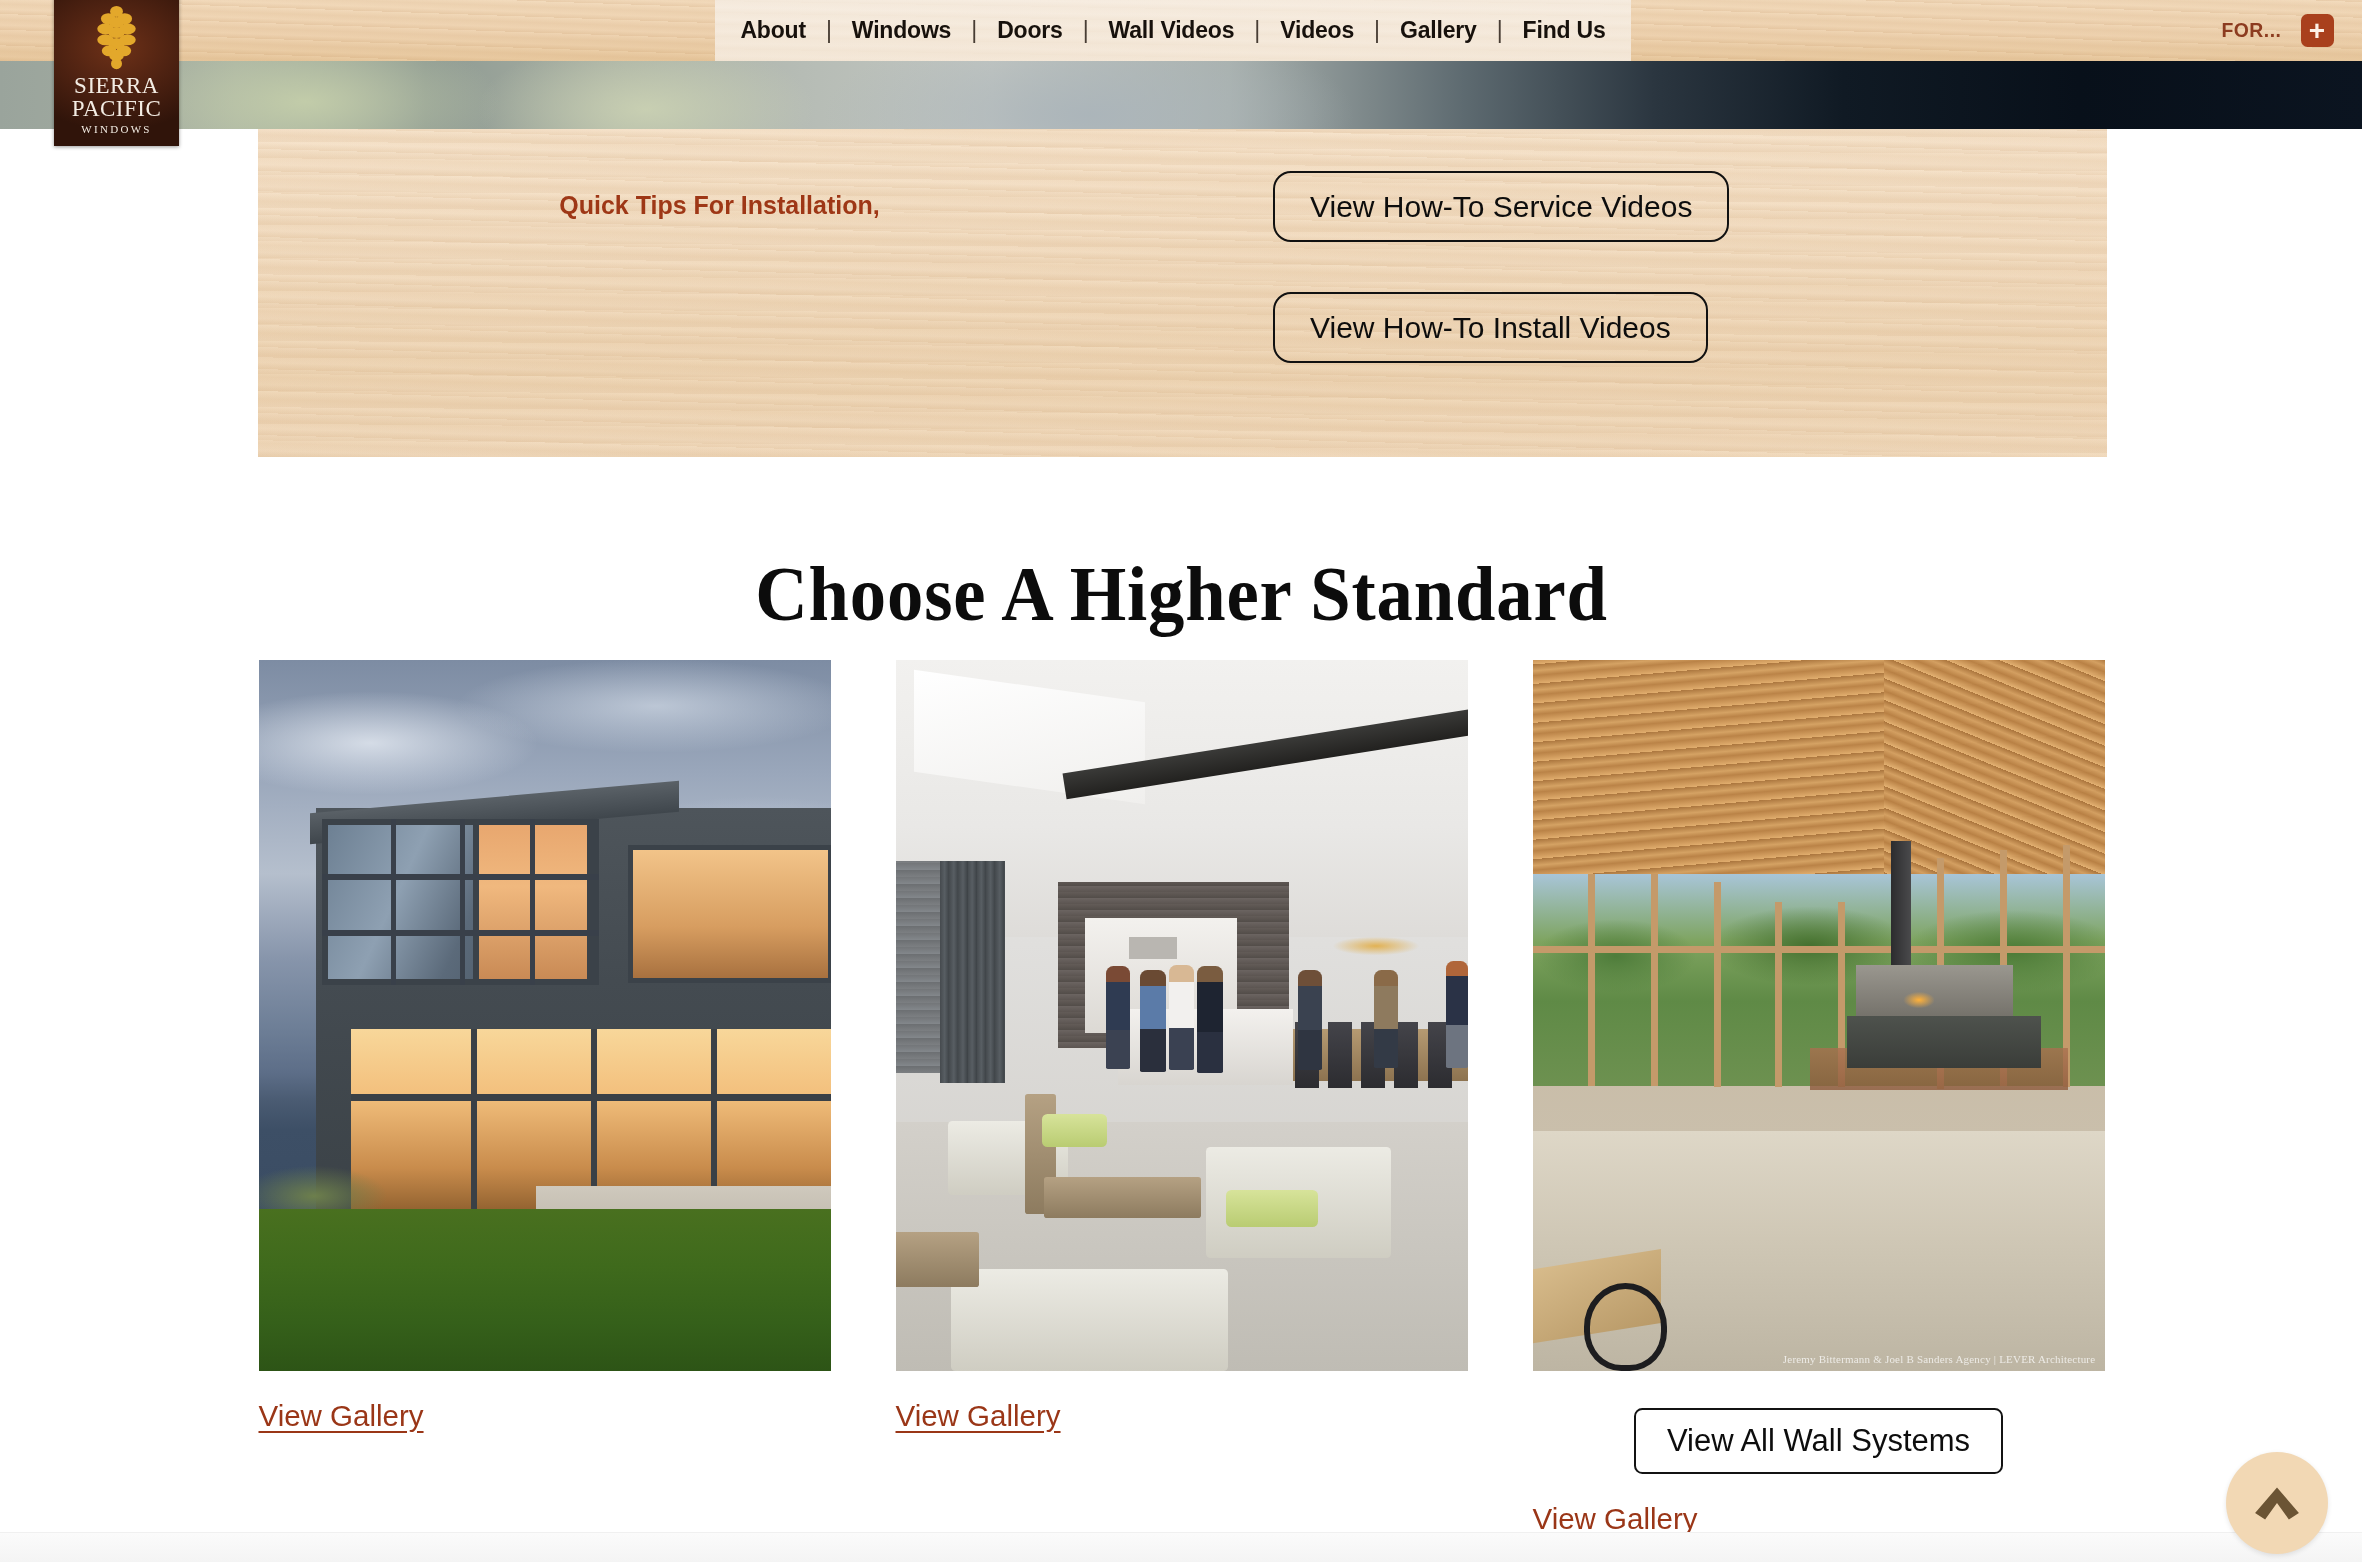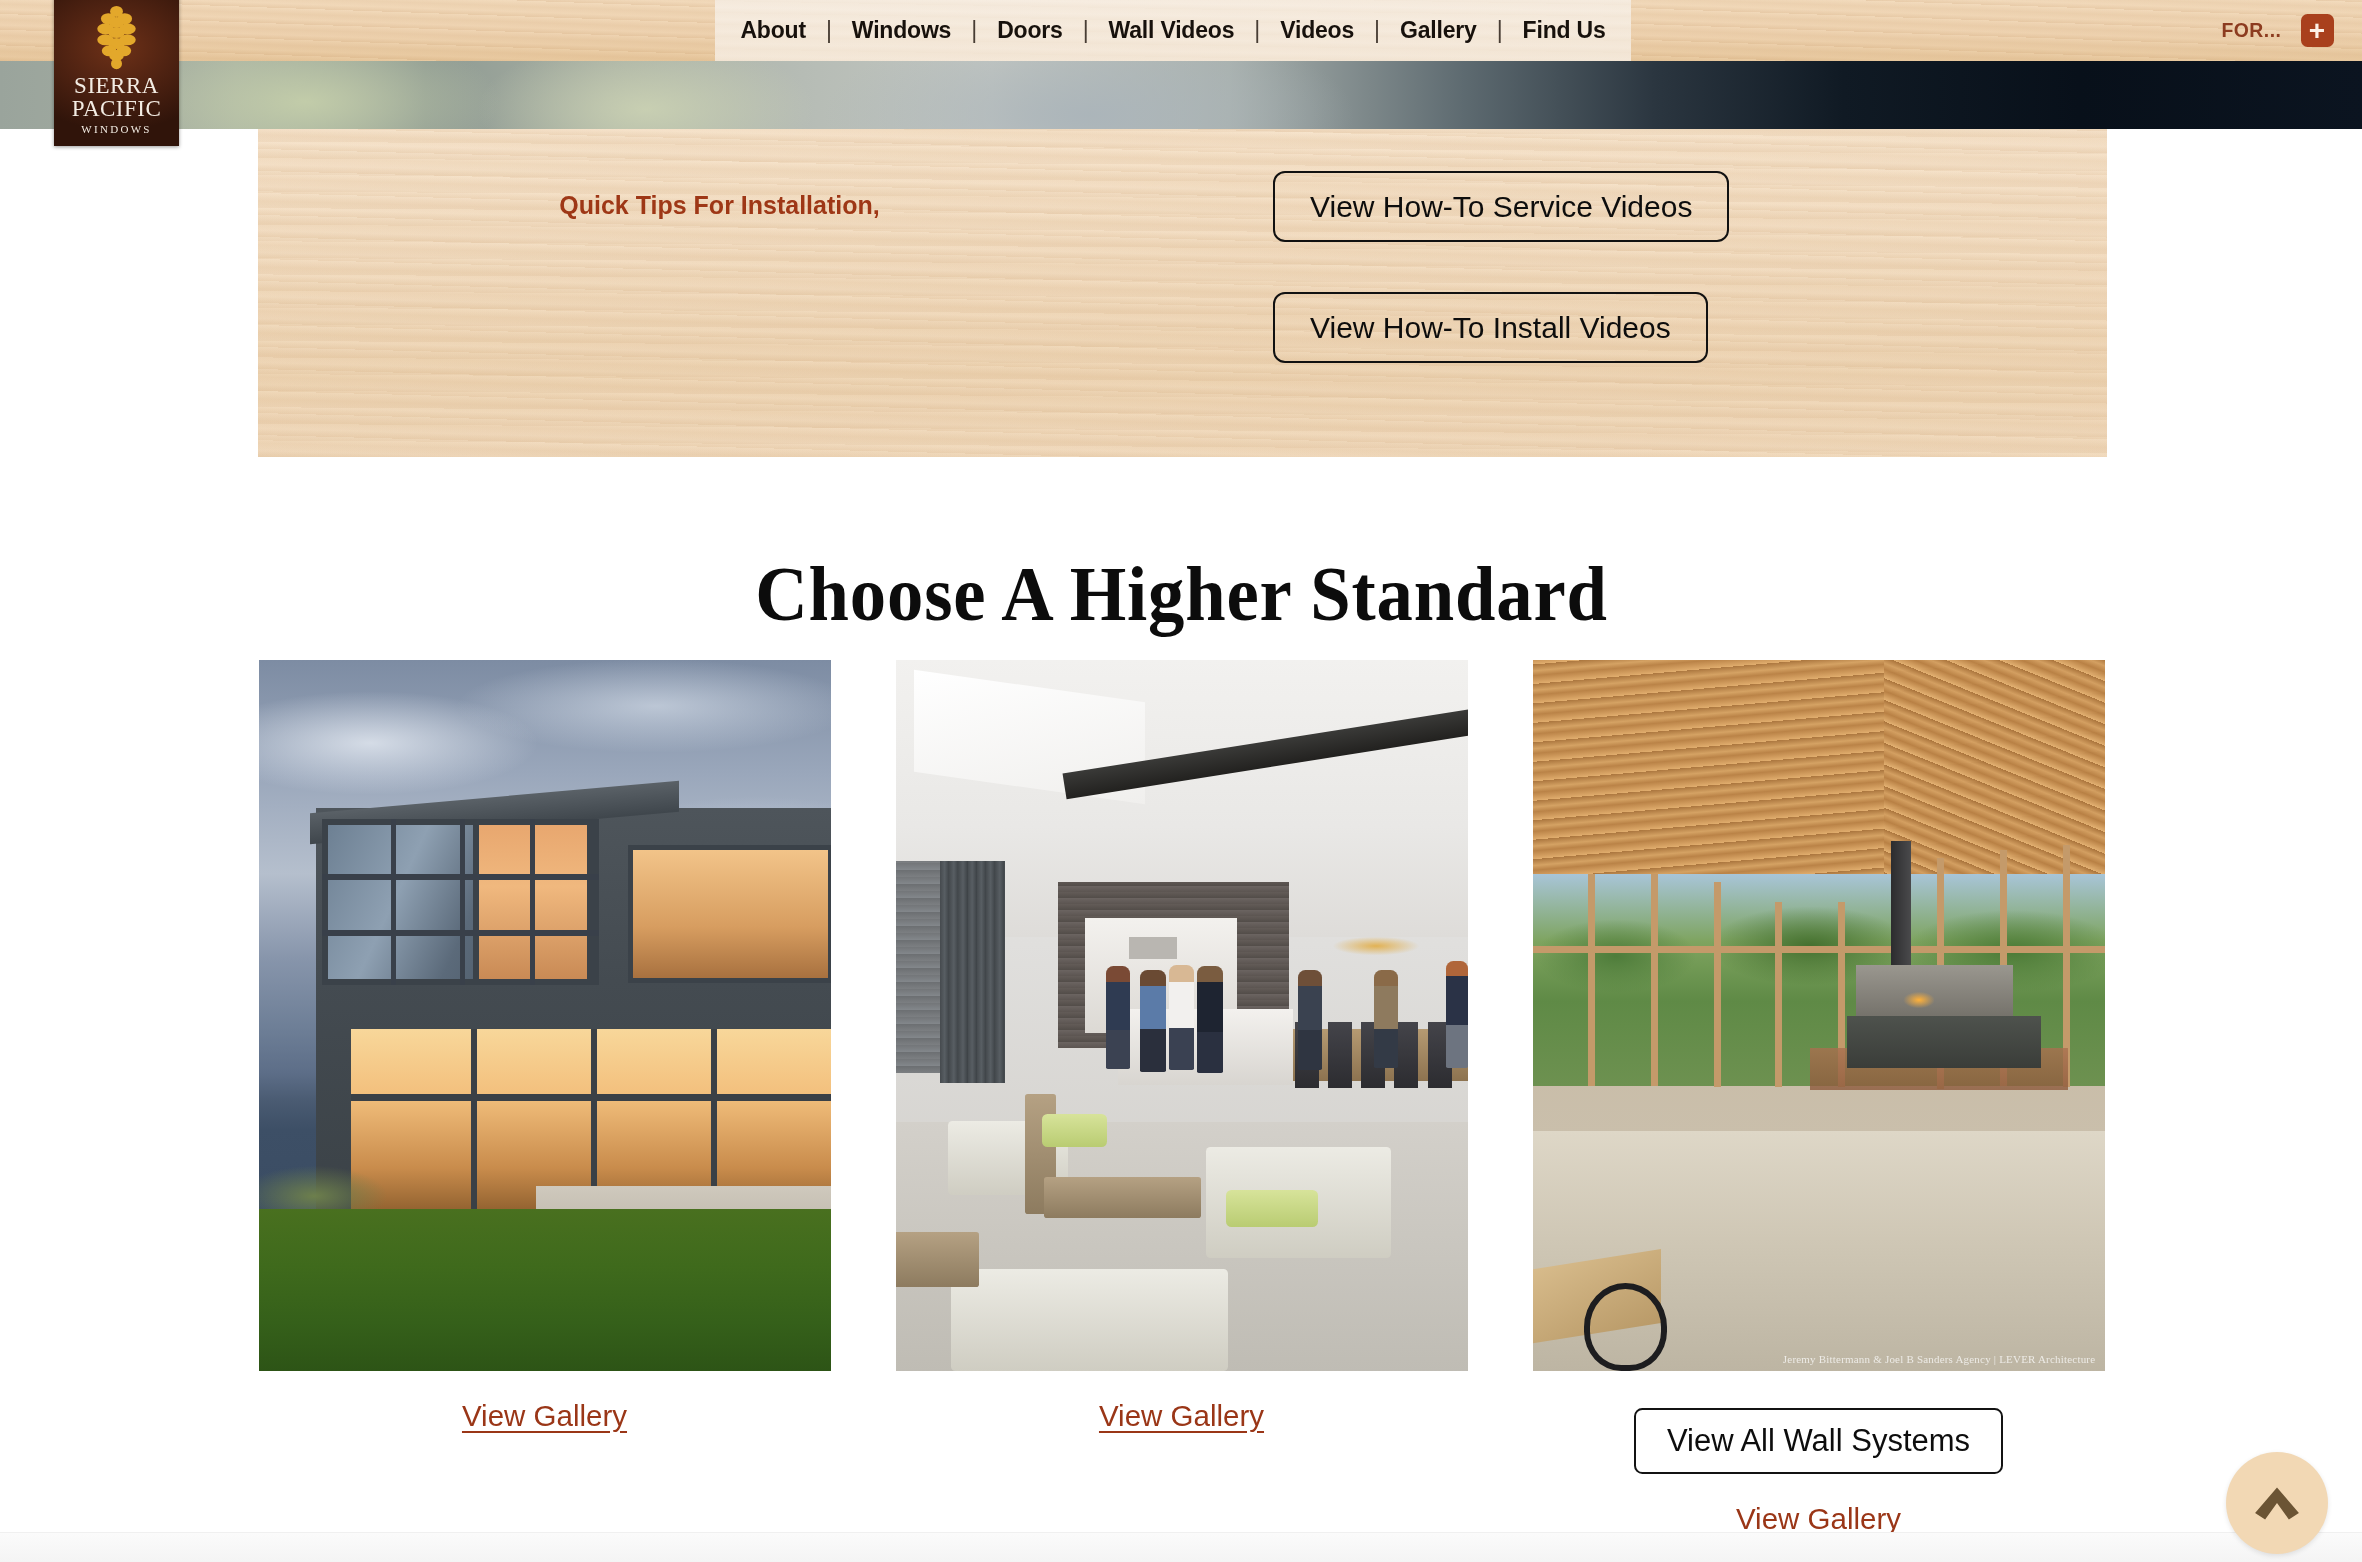--- a/index.html
+++ b/index.html
@@ -114,21 +114,21 @@
     border-left:12px solid transparent; border-right:18.5px solid transparent;
     border-top:33px solid #fffdf8;
   }
   .ot-tagline {
     text-align:center; margin-top:29.5px;
     font-family:"Liberation Sans", sans-serif;
     font-size:25px; font-weight:bold; color:#9e3716; line-height:1.45;
   }
   .ot-buttons { position:absolute; left:1015px; top:42px; }
   .ot-btn {
-    display:block; border:2.8px solid #111; border-radius:12px;
+    display:block; border:2.8px solid #111; border-radius:18px;
     background:transparent; color:#0d0d0d;
     font-family:"Liberation Sans", sans-serif;
     font-size:30px; font-weight:normal; padding:16.6px 35px;
     margin-bottom:50px; cursor:pointer; white-space:nowrap; text-align:left;
   }
 
   
   .section-title {
     position:absolute; left:0; top:549px; width:2363px; text-align:center;
     font-family:"Liberation Serif", serif;
@@ -256,21 +256,21 @@
     color:rgba(255,255,255,.72); letter-spacing:0.2px; white-space:nowrap;
   }
 
   .card-btn-wrap { text-align:center; margin-top:37px; }
   .card-btn {
     display:inline-block; border:2.8px solid #131313; border-radius:8.3px;
     background:#fff; color:#0d0d0d;
     font-family:"Liberation Sans", sans-serif; font-size:31px;
     padding:13px 31px; cursor:pointer; white-space:nowrap;
   }
-  .card-link-wrap { text-align:center; margin-top:28px; }
+  .card-link-wrap { text-align:left; margin-top:28px; }
   .card-link {
     font-family:"Liberation Sans", sans-serif; font-size:29.5px;
     color:#9a3617; text-decoration:underline; text-underline-offset:4.6px;
     cursor:pointer; white-space:nowrap;
   }
 
   
   .footer-strip {
     position:absolute; left:0; top:1532px; width:2363px; height:30px;
     background:linear-gradient(180deg,#fbfbfb 0%, #f4f4f4 100%);

